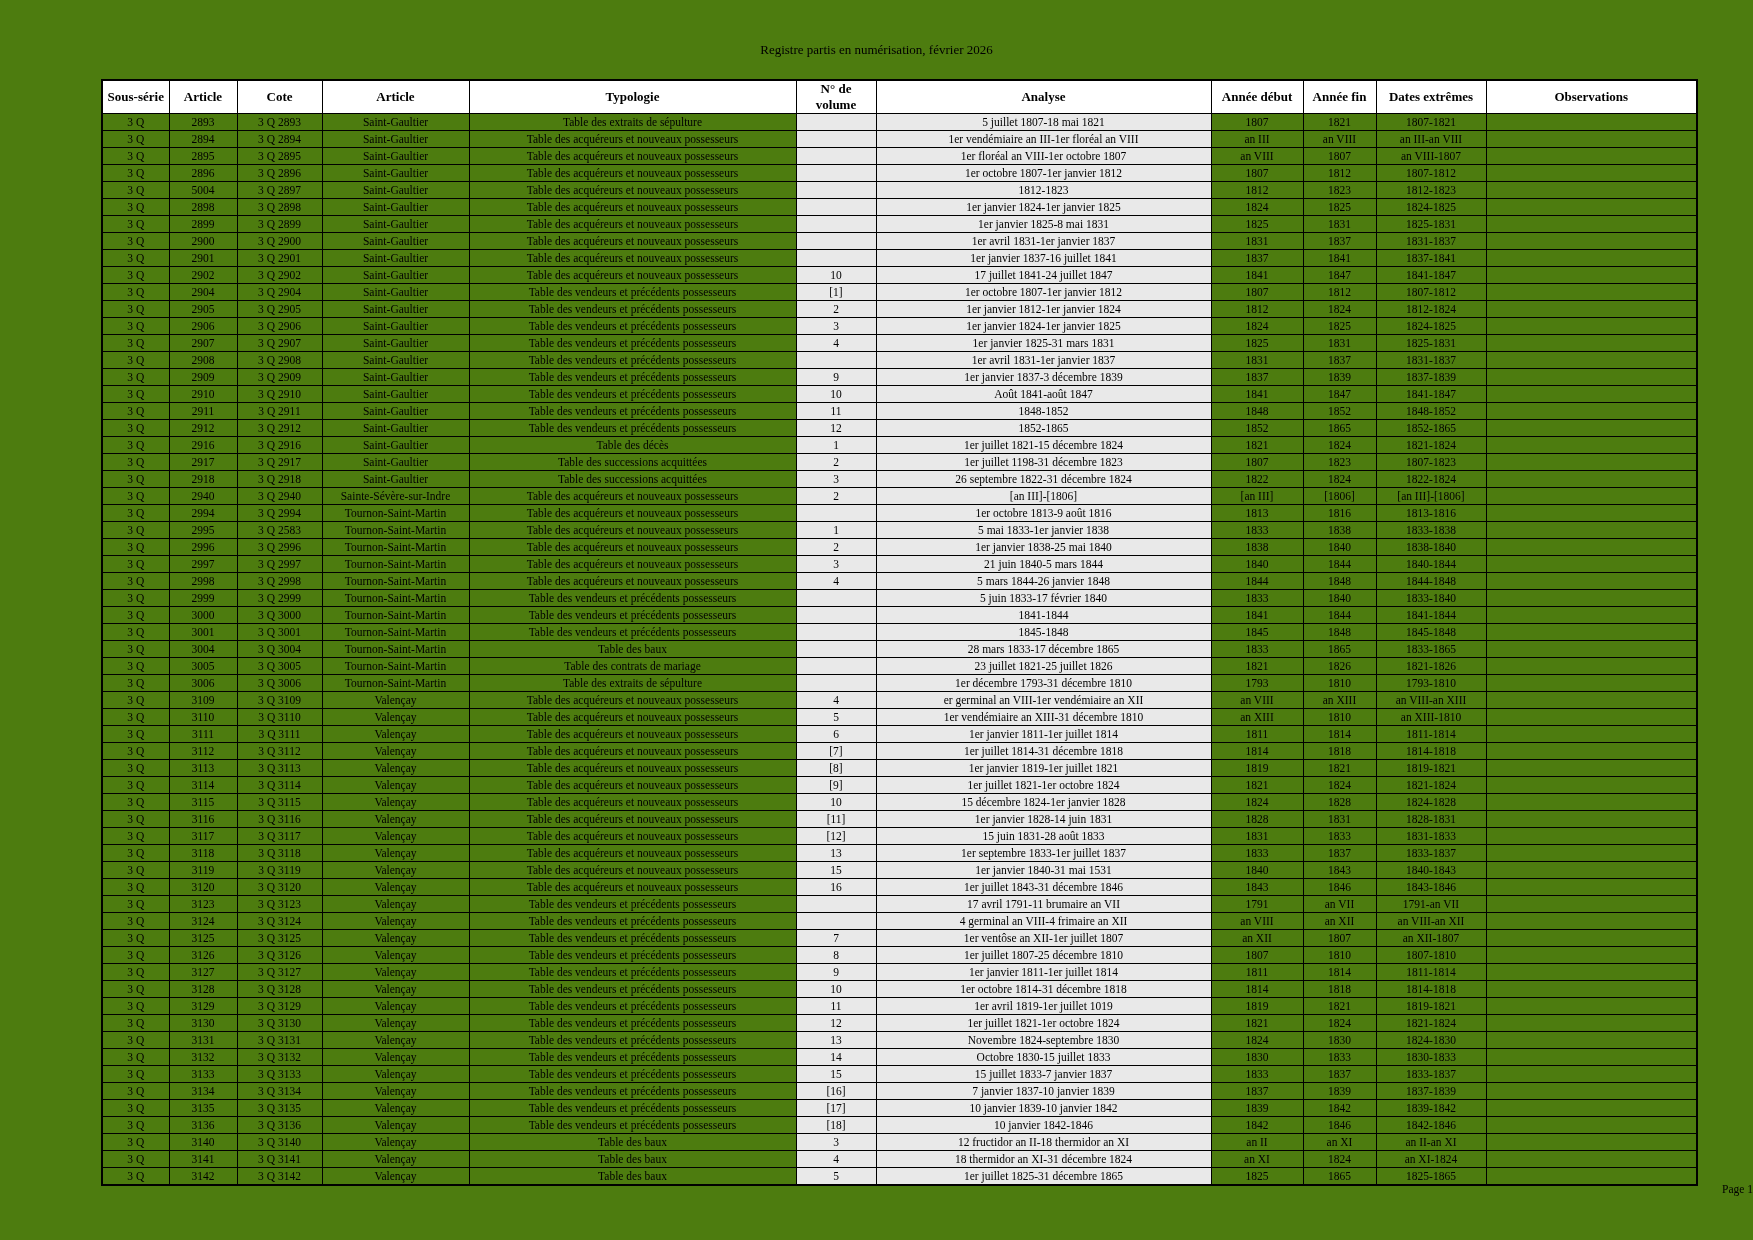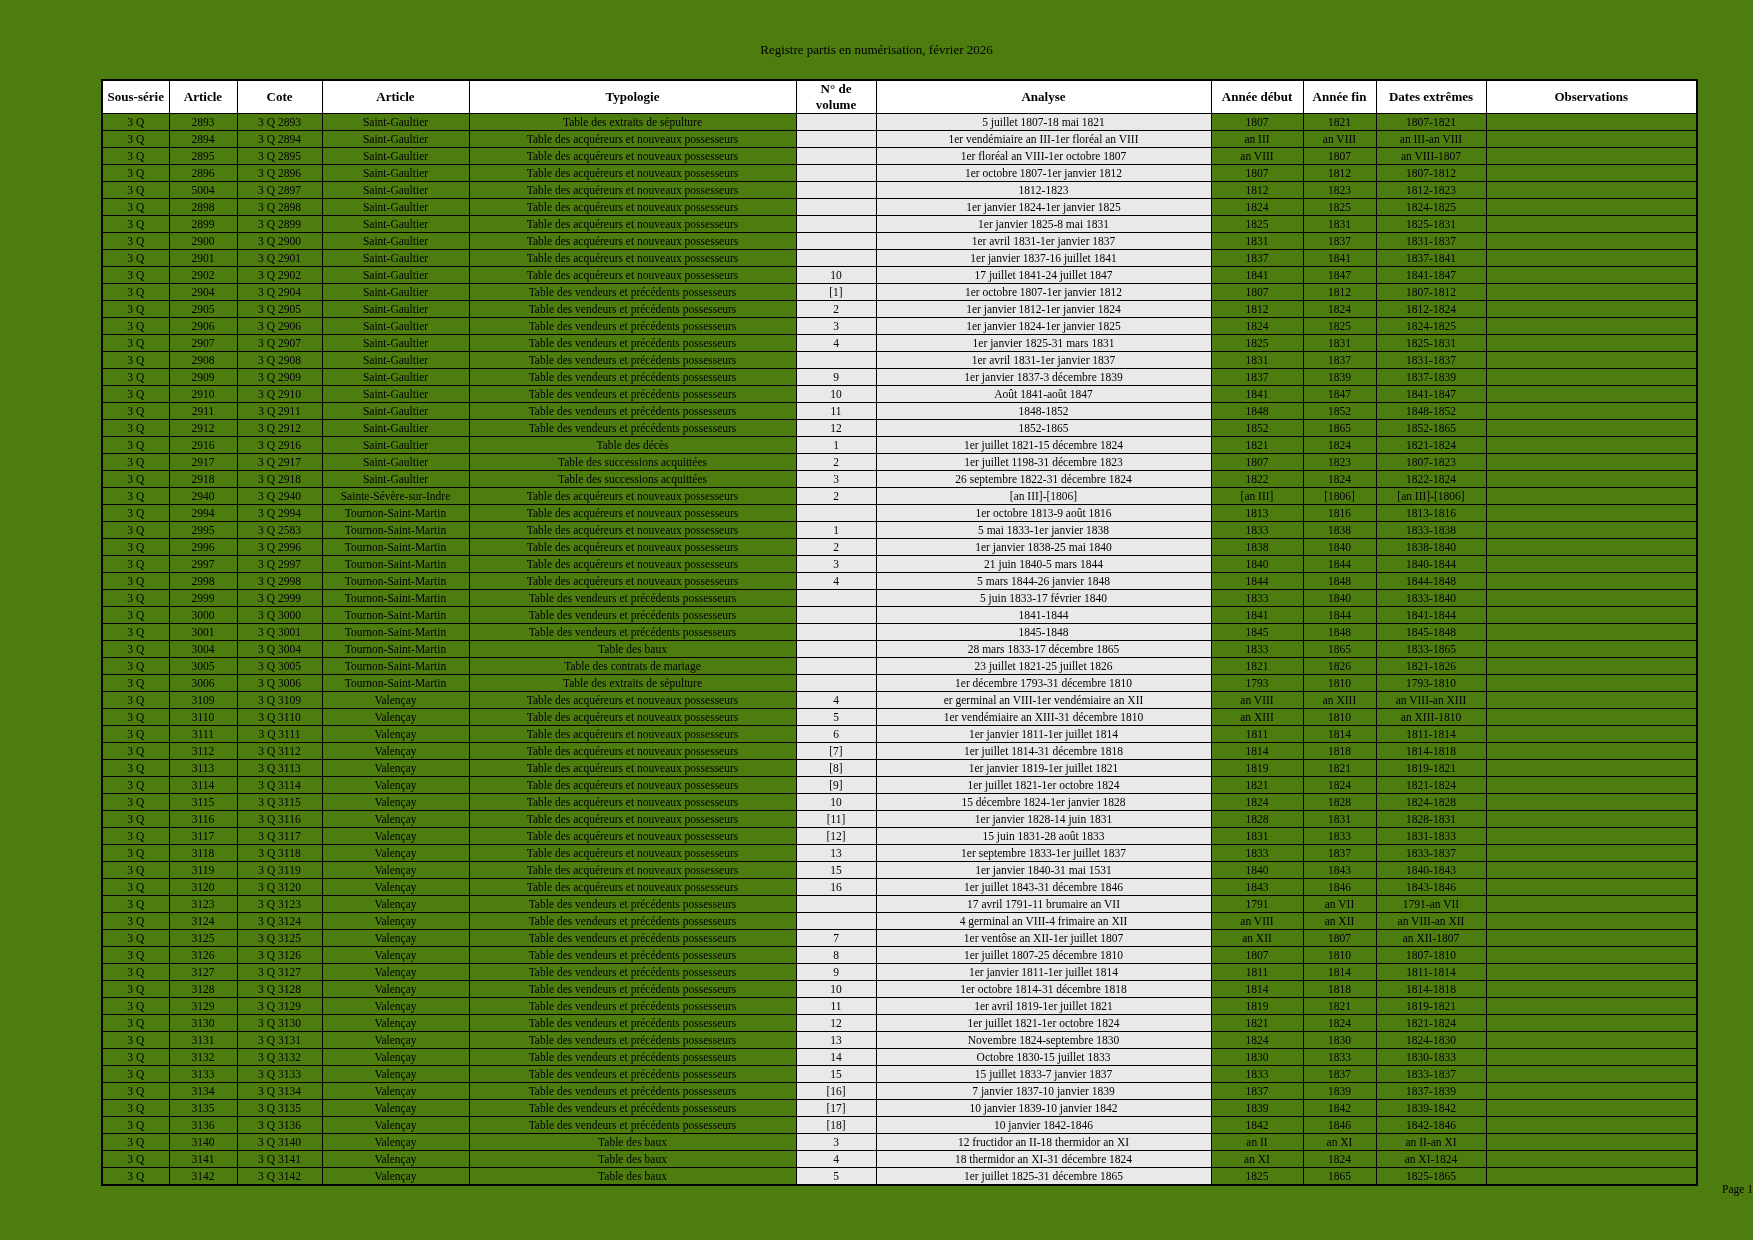--- a/index.html
+++ b/index.html
@@ -725,21 +725,21 @@
           <td>1814-1818</td>
           <td></td>
         </tr>
         <tr>
           <td>3 Q</td>
           <td>3129</td>
           <td>3 Q 3129</td>
           <td>Valençay</td>
           <td>Table des vendeurs et précédents possesseurs</td>
           <td class="shaded">11</td>
-          <td class="shaded">1er avril 1819-1er juillet 1821</td>
+          <td class="shaded">1er avril 1819-1er juillet 1019</td>
           <td>1819</td>
           <td>1821</td>
           <td>1819-1821</td>
           <td></td>
         </tr>
         <tr>
           <td>3 Q</td>
           <td>3130</td>
           <td>3 Q 3130</td>
           <td>Valençay</td>

